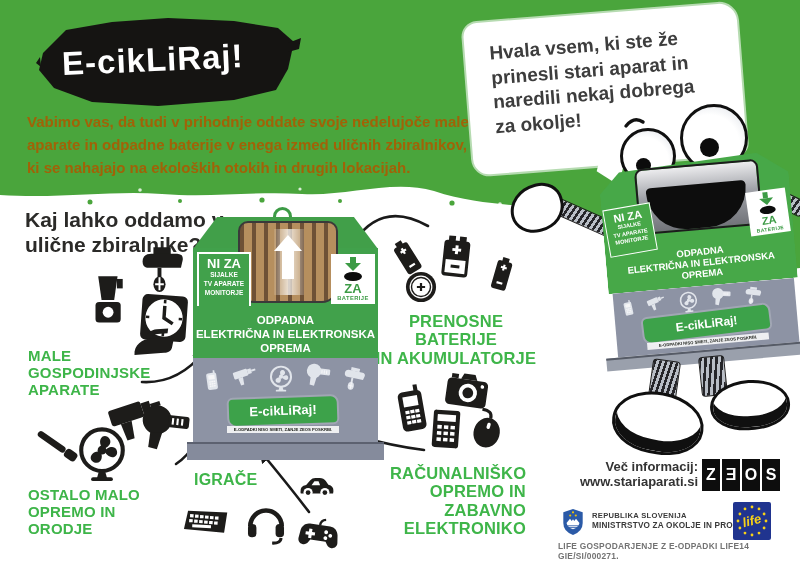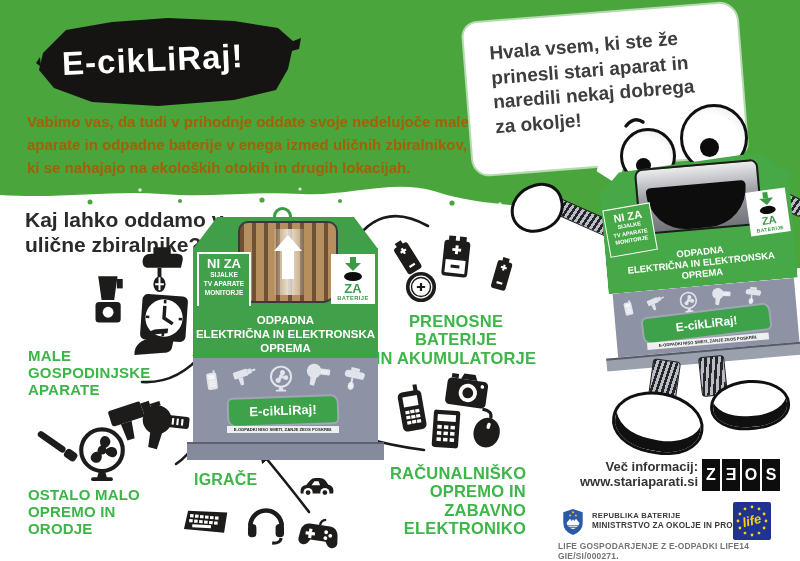--- a/index.html
+++ b/index.html
@@ -588,21 +588,21 @@
     <path d="M10 1 L19 4 V14 Q19 22 10 25 Q1 22 1 14 V4 Z" fill="#2b5aa7"></path>
     <path d="M4 14 l3.2-4 1.6 2 1.2-1.6 1.2 1.6 1.6-2 3.2 4 q-1 4.2-6 5.8 q-5-1.6-6-5.8z" fill="#fff"></path>
     <path d="M5 16.5 h10 M5.6 18.2 h8.8" stroke="#2b5aa7" stroke-width=".8"></path>
     <g fill="#f3c300">
         <circle cx="10" cy="4" r="1"></circle>
         <circle cx="7.4" cy="7" r="1"></circle>
         <circle cx="12.6" cy="7" r="1"></circle>
       </g>
   </svg>
   <div class="abs ministry-text">
-    <div class="ministry-l1">REPUBLIKA BATERIJE</div>
+    <div class="ministry-l1">REPUBLIKA SLOVENIJA</div>
     <div class="ministry-l2">MINISTRSTVO ZA OKOLJE IN PROSTOR</div>
   </div>
 
   <div class="abs life-logo">
     <svg class="abs" style="left:0;top:0" width="38" height="38">
       <g fill="#f7d117">
           <circle cx="19" cy="5" r="1.4"></circle>
           <circle cx="26" cy="6.9" r="1.4"></circle>
           <circle cx="31.1" cy="12" r="1.4"></circle>
           <circle cx="33" cy="19" r="1.4"></circle>

